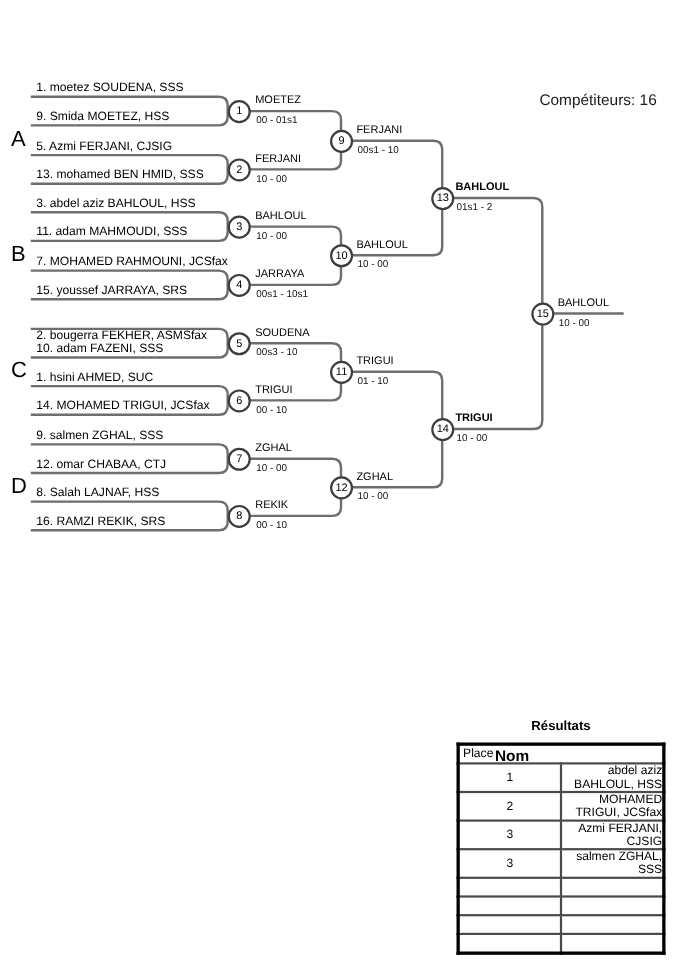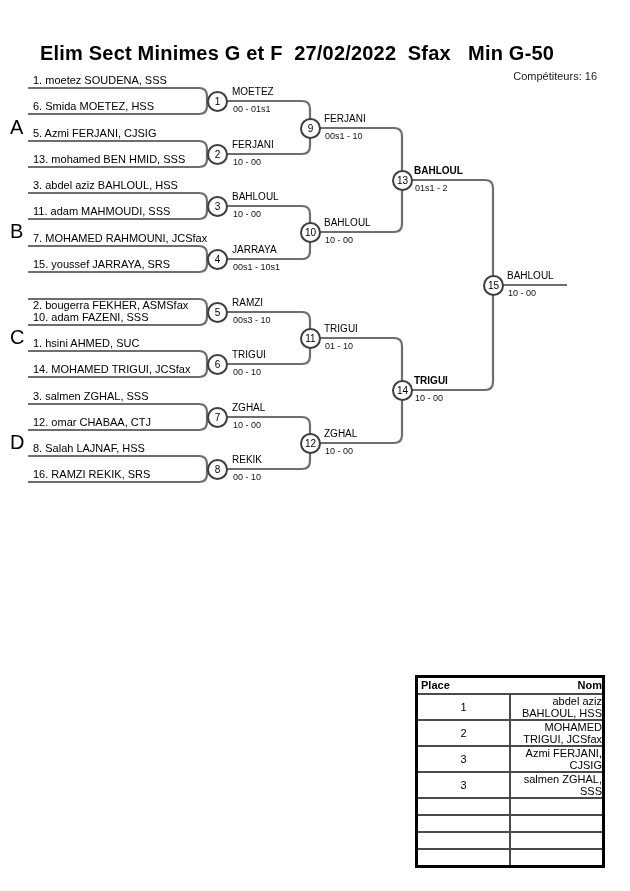--- a/index.html
+++ b/index.html
@@ -5,21 +5,21 @@
   html,body { margin:0; padding:0; background:#fff; }
   .page {
     position:relative; width:630px; height:891px; background:#fff;
     font-family:"Liberation Sans", sans-serif; color:#000; overflow:hidden;
   }
   .title {
     position:absolute; left:40px; top:42px;
     font-size:20px; font-weight:bold; white-space:pre; letter-spacing:0.2px;
   }
   .competitors {
-    position:absolute; right:33px; top:70px; font-size:11px; color:#1a1a1a;margin-left:40px;
+    position:absolute; right:33px; top:82px; font-size:14px; color:#1a1a1a;margin-left:40px;
   }
   svg.bracket { position:absolute; left:0; top:0; z-index:1; }
   svg.bracket path { fill:none; stroke:#6e6e6e; stroke-width:2.2; }
   .player {
     position:absolute; left:33px; font-size:11px; white-space:nowrap; z-index:2;
   }
   .group-letter {
     position:absolute; left:10px; font-size:20px; z-index:2;
   }
   .mcircle {
@@ -37,31 +37,30 @@
   table.results {
     position:absolute; left:415px; top:675px; width:190px;
     border-collapse:collapse; table-layout:fixed; background:#fff;
     border:3px solid #000; z-index:2;
   }
   table.results th, table.results td {
     border:2px solid #4a4a4a; height:15px; font-size:11px; padding:0;
     vertical-align:middle;
   }
   table.results th.hdr { position:relative; font-weight:bold; }
-  .place-h { position:absolute; left:3px; top:1px; font-weight:bold; font-size:11px; }
-  .nom-h  { position:absolute; left:32px; right:0; top:1px; text-align:right; font-weight:bold; font-size:11px; }
+  .place-h { position:absolute; left:3px; top:1px; font-weight:normal; font-size:11px; }
+  .nom-h  { position:absolute; left:32px; right:16px; top:1px; text-align:left; font-weight:bold; font-size:14px; }
   td.place { width:30px; text-align:center; }
   td.name  { padding-left:6px; text-align:right; }
 </style>
 </head>
 <body>
 
 <div class="page">
 
-  <div class="title">Elim Sect Minimes G et F  27/02/2022  Sfax   Min G-50</div>
   <div class="competitors">Compétiteurs: 16</div>
 
   <svg class="bracket" width="630" height="560" viewBox="0 0 630 560" aria-hidden="true">
 
     <path d="M28 88 H199 Q207 88 207 96 V106 Q207 114 199 114 H28"></path>
     <path d="M28 141 H199 Q207 141 207 149 V159 Q207 167 199 167 H28"></path>
     <path d="M28 193 H199 Q207 193 207 201 V211 Q207 219 199 219 H28"></path>
     <path d="M28 246 H199 Q207 246 207 254 V264 Q207 272 199 272 H28"></path>
     <path d="M28 299 H199 Q207 299 207 307 V317 Q207 325 199 325 H28"></path>
     <path d="M28 351 H199 Q207 351 207 359 V369 Q207 377 199 377 H28"></path>
@@ -80,32 +79,32 @@
 
     <path d="M503 285 H567"></path>
   </svg>
 
   <div class="group-letter" style="top:116px">A</div>
   <div class="group-letter" style="top:220px">B</div>
   <div class="group-letter" style="top:326px">C</div>
   <div class="group-letter" style="top:431px">D</div>
 
   <div class="player" style="top:74px">1. moetez SOUDENA, SSS</div>
-  <div class="player" style="top:100px">6. Smida MOETEZ, HSS</div>
+  <div class="player" style="top:100px">9. Smida MOETEZ, HSS</div>
   <div class="player" style="top:127px">5. Azmi FERJANI, CJSIG</div>
   <div class="player" style="top:153px">13. mohamed BEN HMID, SSS</div>
   <div class="player" style="top:179px">3. abdel aziz BAHLOUL, HSS</div>
   <div class="player" style="top:205px">11. adam MAHMOUDI, SSS</div>
   <div class="player" style="top:232px">7. MOHAMED RAHMOUNI, JCSfax</div>
   <div class="player" style="top:258px">15. youssef JARRAYA, SRS</div>
   <div class="player" style="top:299px">2. bougerra FEKHER, ASMSfax</div>
   <div class="player" style="top:311px">10. adam FAZENI, SSS</div>
   <div class="player" style="top:337px">1. hsini AHMED, SUC</div>
   <div class="player" style="top:363px">14. MOHAMED TRIGUI, JCSfax</div>
-  <div class="player" style="top:390px">3. salmen ZGHAL, SSS</div>
+  <div class="player" style="top:390px">9. salmen ZGHAL, SSS</div>
   <div class="player" style="top:416px">12. omar CHABAA, CTJ</div>
   <div class="player" style="top:442px">8. Salah LAJNAF, HSS</div>
   <div class="player" style="top:468px">16. RAMZI REKIK, SRS</div>
 
   <div class="mcircle" style="left:207px;top:91px">1</div>
   <div class="mname" style="left:232px;top:86px">MOETEZ</div>
   <div class="mscore" style="left:233px;top:104px">00 - 01s1</div>
 
   <div class="mcircle" style="left:207px;top:144px">2</div>
   <div class="mname" style="left:232px;top:139px">FERJANI</div>
@@ -113,21 +112,21 @@
 
   <div class="mcircle" style="left:207px;top:196px">3</div>
   <div class="mname" style="left:232px;top:191px">BAHLOUL</div>
   <div class="mscore" style="left:233px;top:209px">10 - 00</div>
 
   <div class="mcircle" style="left:207px;top:249px">4</div>
   <div class="mname" style="left:232px;top:244px">JARRAYA</div>
   <div class="mscore" style="left:233px;top:262px">00s1 - 10s1</div>
 
   <div class="mcircle" style="left:207px;top:302px">5</div>
-  <div class="mname" style="left:232px;top:297px">RAMZI</div>
+  <div class="mname" style="left:232px;top:297px">SOUDENA</div>
   <div class="mscore" style="left:233px;top:315px">00s3 - 10</div>
 
   <div class="mcircle" style="left:207px;top:354px">6</div>
   <div class="mname" style="left:232px;top:349px">TRIGUI</div>
   <div class="mscore" style="left:233px;top:367px">00 - 10</div>
 
   <div class="mcircle" style="left:207px;top:407px">7</div>
   <div class="mname" style="left:232px;top:402px">ZGHAL</div>
   <div class="mscore" style="left:233px;top:420px">10 - 00</div>
 
@@ -156,20 +155,21 @@
   <div class="mscore" style="left:415px;top:183px">01s1 - 2</div>
 
   <div class="mcircle" style="left:392px;top:380px">14</div>
   <div class="mname bold" style="left:414px;top:375px">TRIGUI</div>
   <div class="mscore" style="left:415px;top:393px">10 - 00</div>
 
   <div class="mcircle" style="left:483px;top:275px">15</div>
   <div class="mname" style="left:507px;top:270px">BAHLOUL</div>
   <div class="mscore" style="left:508px;top:288px">10 - 00</div>
 
+  <div class="results-title">Résultats</div>
   <table class="results">
     <tbody>
         <tr>
       <th class="hdr" colspan="2">
         <span class="place-h">Place</span>
         <span class="nom-h">Nom</span>
       </th>
     </tr>
     <tr>
       <td class="place">1</td>

